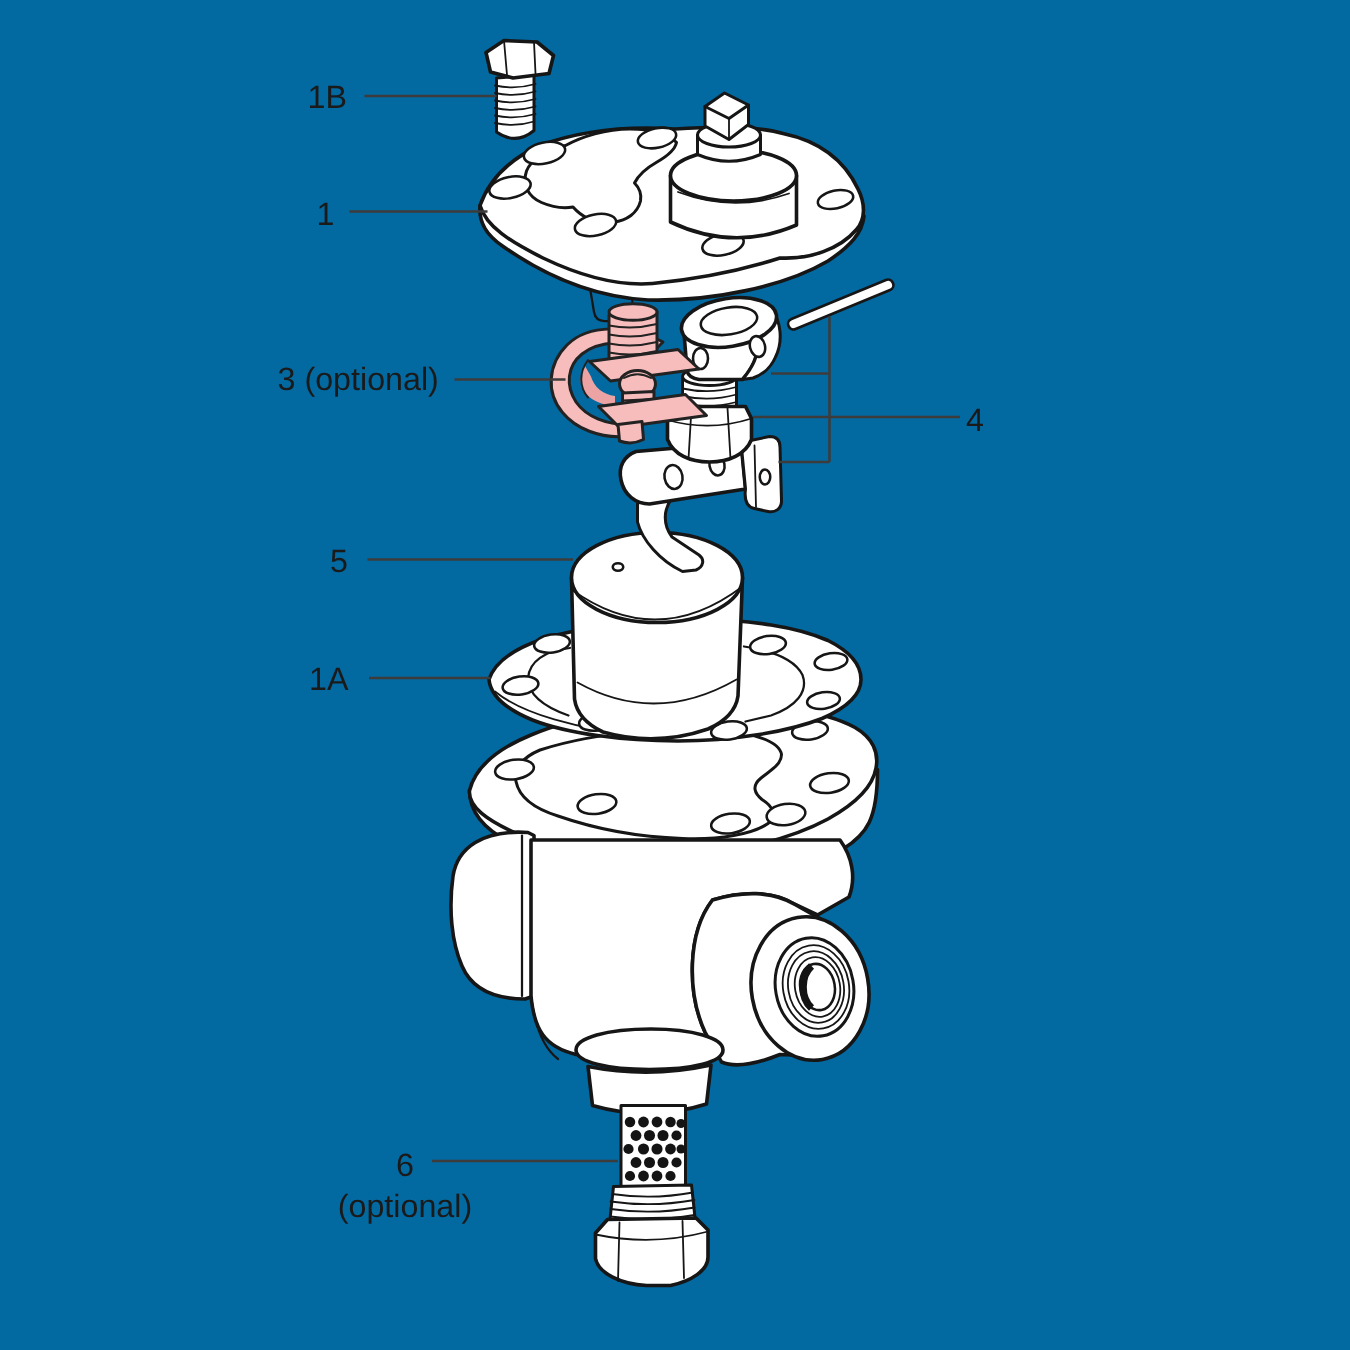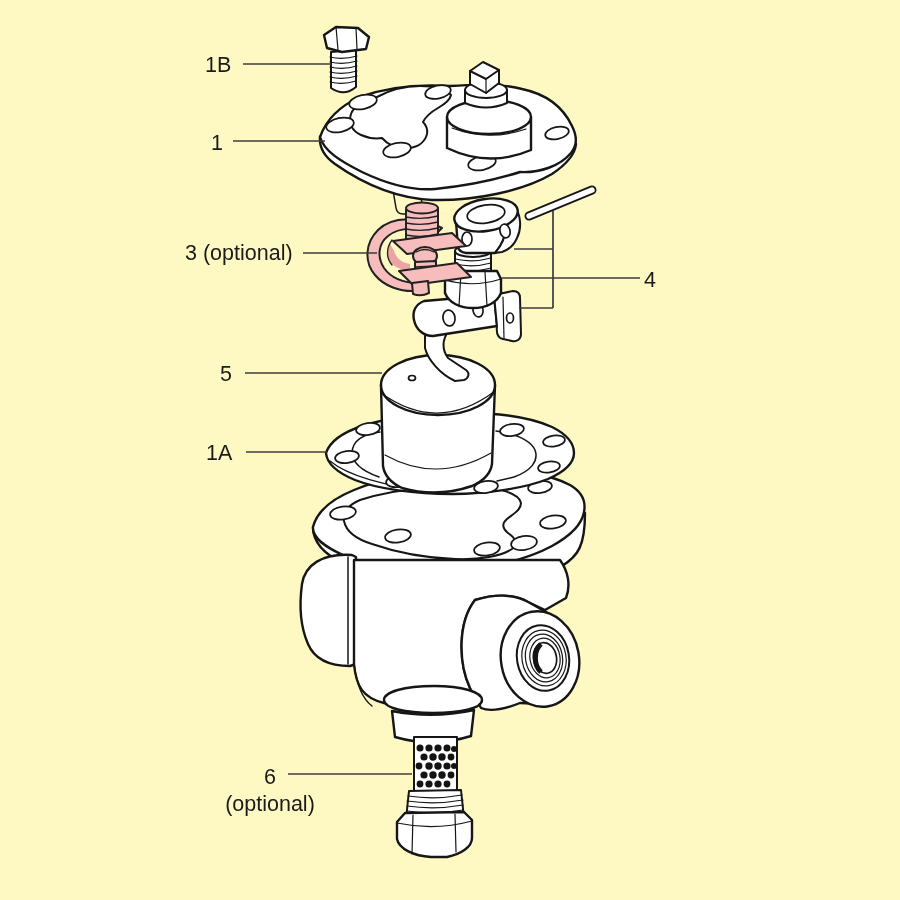--- a/index.html
+++ b/index.html
@@ -1,16 +1,16 @@
 <!DOCTYPE html>
 <html><head>
 <meta charset="utf-8">
 <style>
   html,body{margin:0;padding:0;background:#ffffff;}
-  #stage{position:relative;width:900px;height:900px;background:#fef9c3;overflow:hidden;
+  #stage{position:relative;width:900px;height:900px;background:#0369a1;overflow:hidden;
          font-family:"Liberation Sans",sans-serif;}
   svg{position:absolute;left:0;top:0;}
   .o  {fill:#ffffff;stroke:#161616;stroke-width:2.4;stroke-linejoin:round;stroke-linecap:round;}
   .o2 {fill:#ffffff;stroke:#161616;stroke-width:2;stroke-linejoin:round;stroke-linecap:round;}
   .d  {fill:none;stroke:#161616;stroke-width:1.5;stroke-linecap:round;}
   .dt {fill:none;stroke:#161616;stroke-width:1.2;stroke-linecap:round;}
   .h  {fill:#ffffff;stroke:#161616;stroke-width:1.7;}
   .pk {fill:#f7bcbc;stroke:#222222;stroke-width:2;stroke-linejoin:round;stroke-linecap:round;}
   .pkd{fill:#eba3a3;stroke:none;}
   .pkl{fill:none;stroke:#222222;stroke-width:1.3;stroke-linecap:round;}

